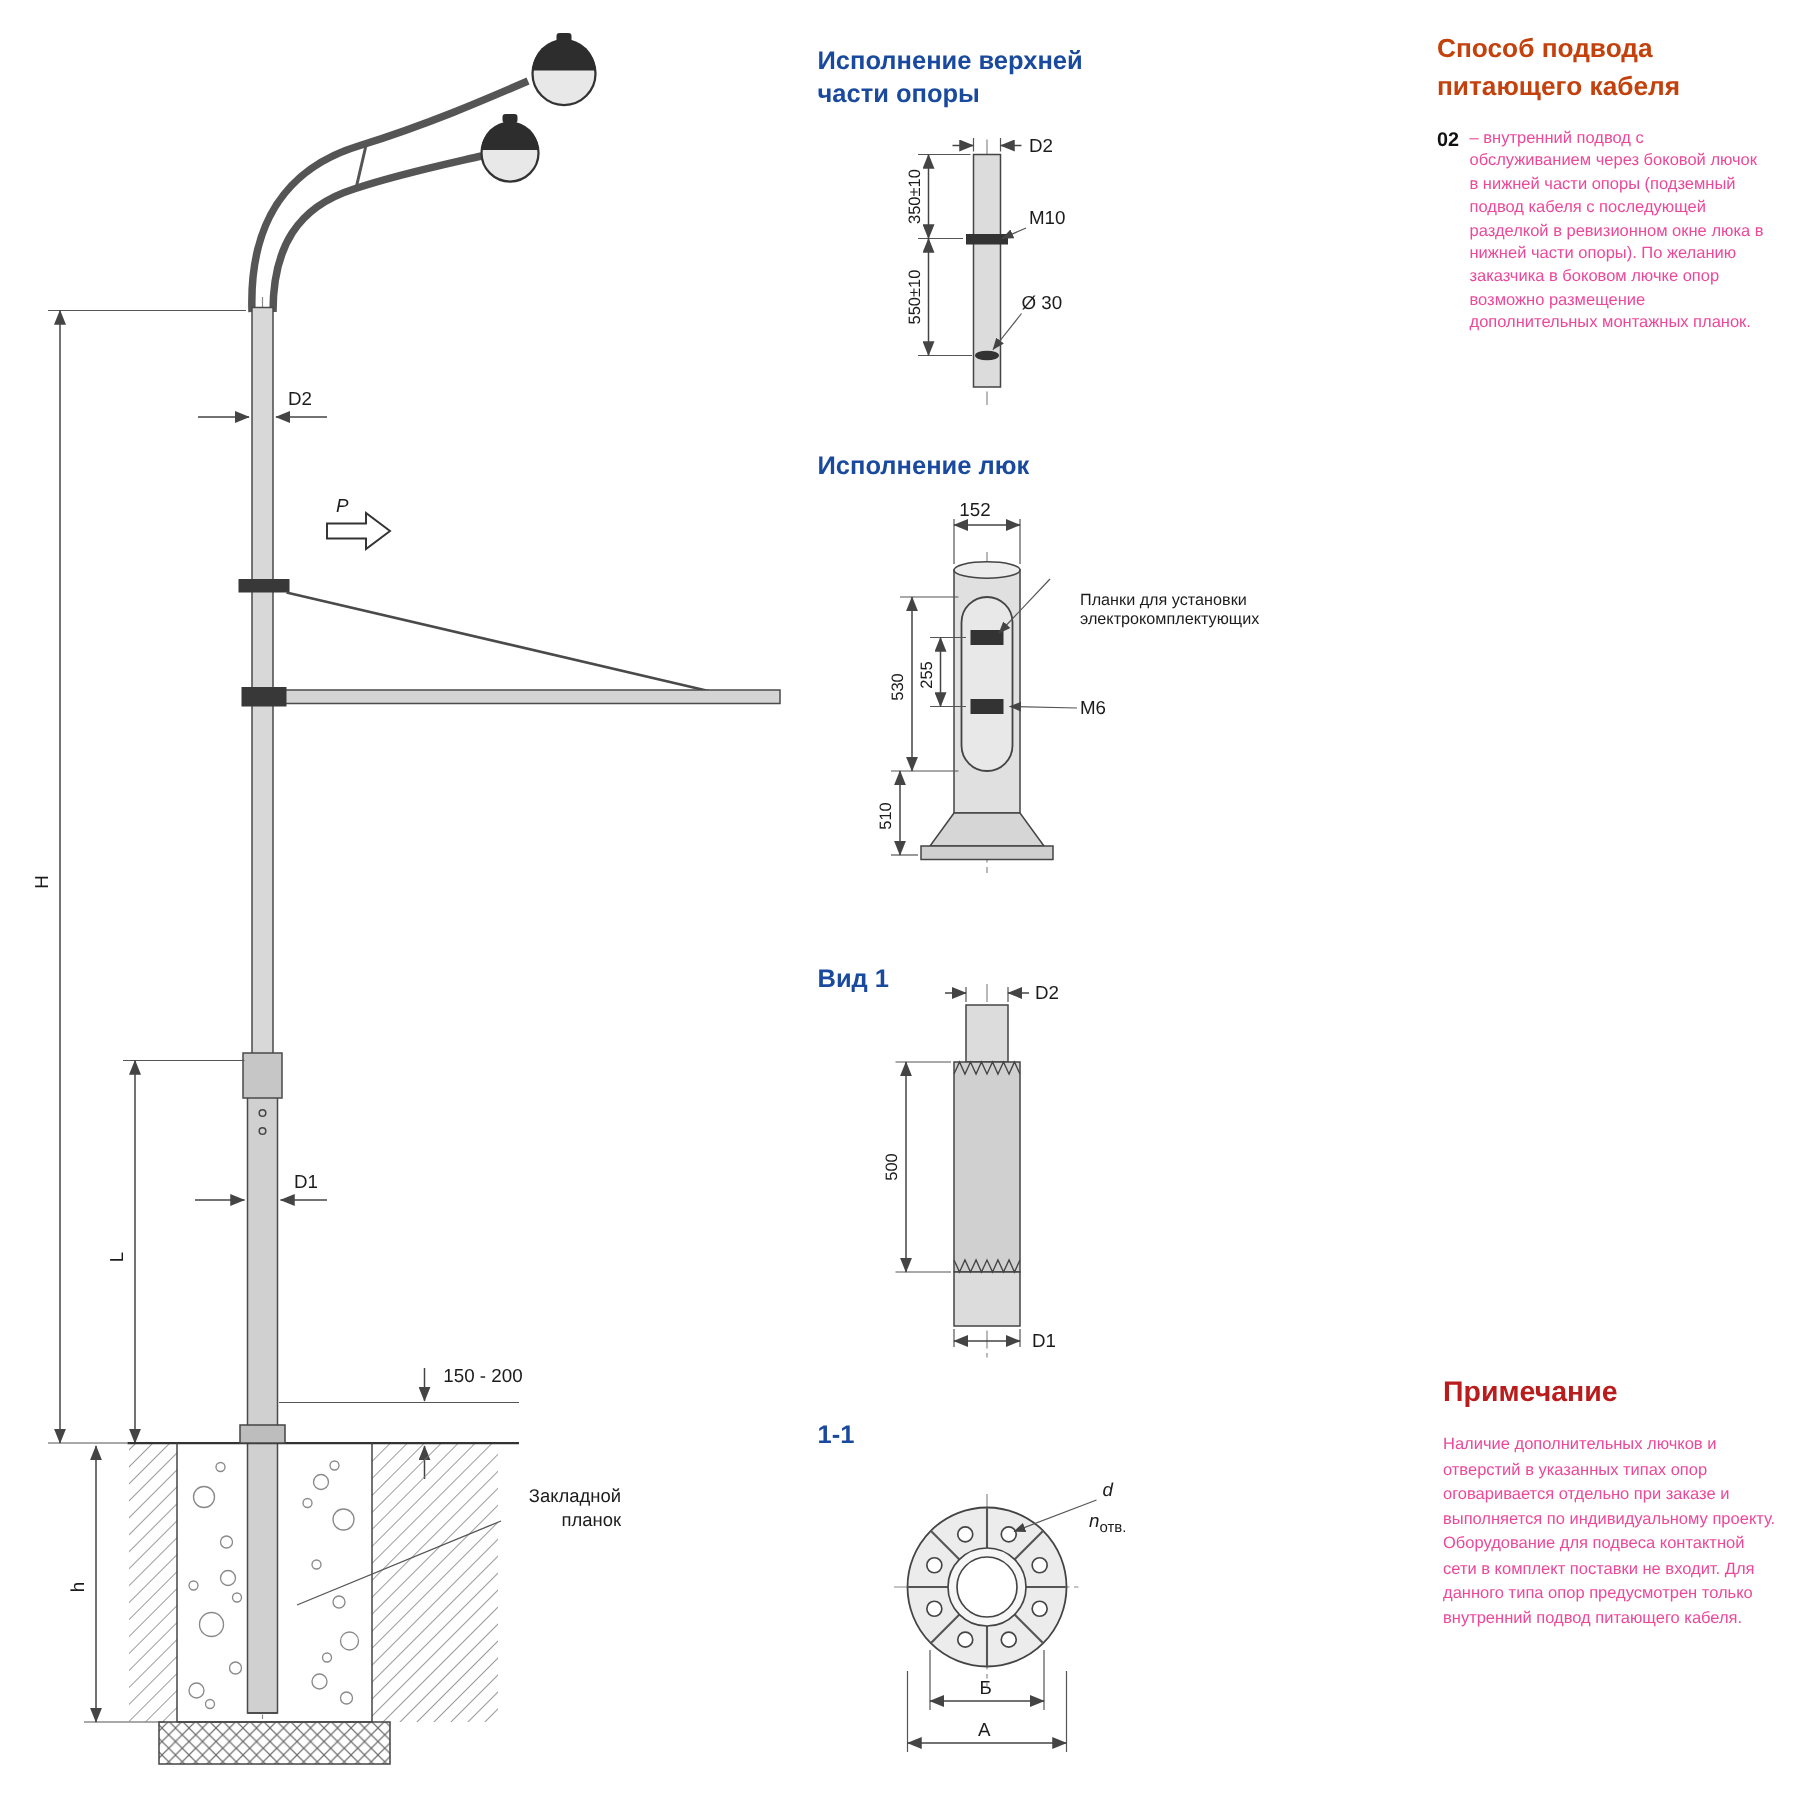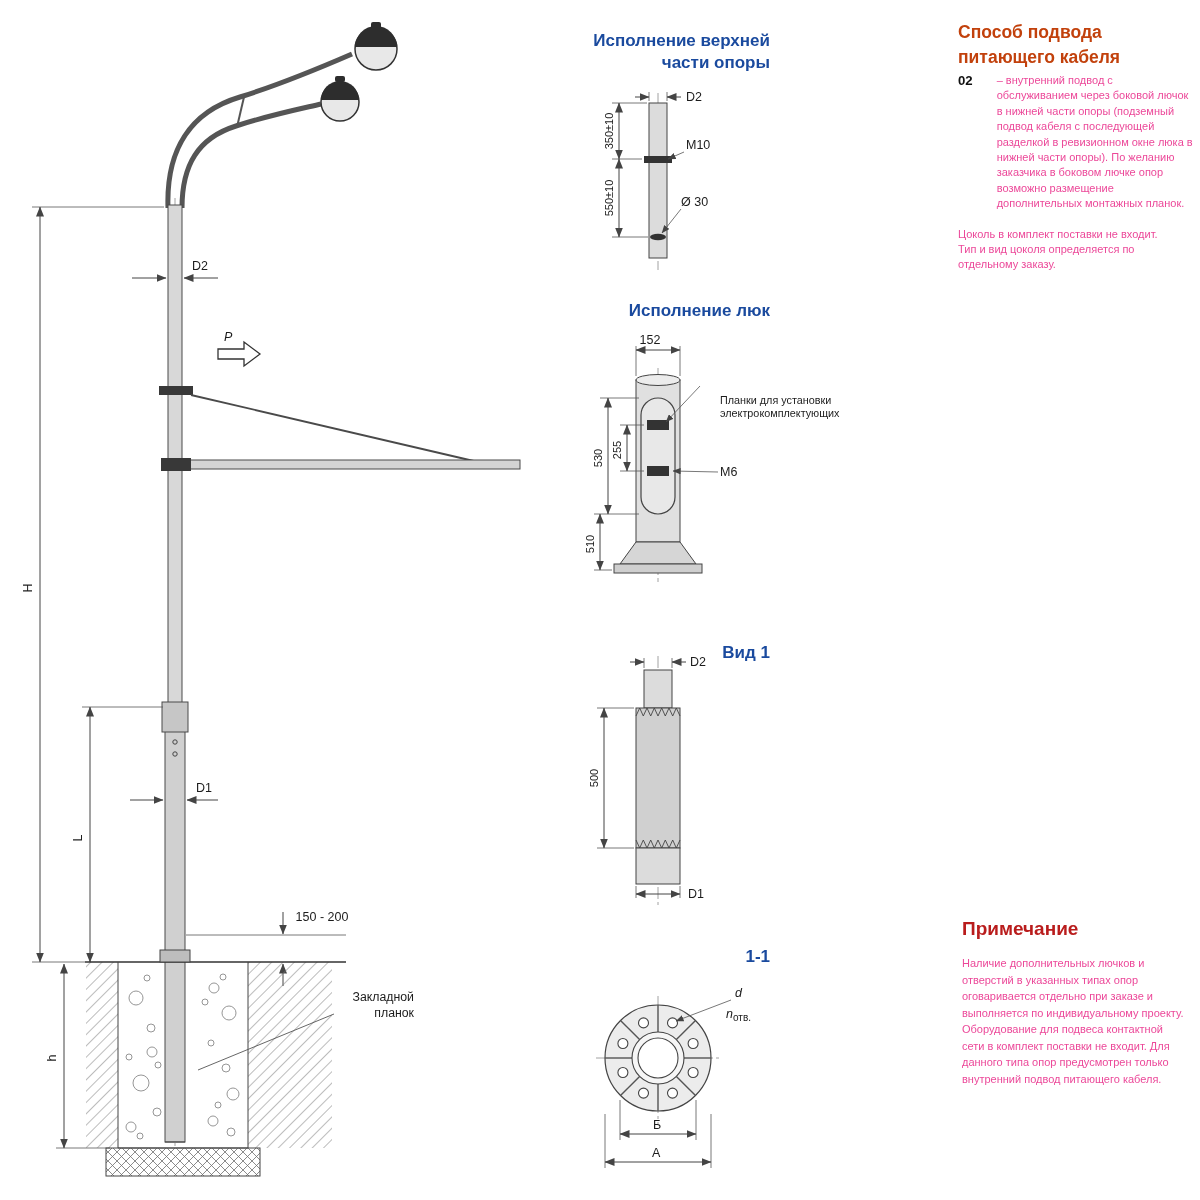--- a/index.html
+++ b/index.html
@@ -1,25 +1,25 @@
 <!DOCTYPE html>
 <html style="--accent-blue: #1a4a9e; --line: #444444; --text: #1c1c1c;"><head>
 <meta charset="utf-8">
 <style>
   * { margin:0; padding:0; box-sizing:border-box; }
   html,body { background:#ffffff; }
   body { font-family:"Liberation Sans", sans-serif; width:1200px; height:1200px; position:relative; }
   .page { position:relative; width:1200px; height:1200px; background:#fff; overflow:hidden; }
   .abs { position:absolute; }
   .detail-title { color:var(--accent-blue,#1a4a9e); font-weight:bold; font-size:17px;
-                  text-align:right; white-space:pre-line; line-height:1.3; }
+                  text-align:left; white-space:pre-line; line-height:1.3; }
   .callout { font-size:10.8px; color:#1c1c1c; white-space:pre-line; line-height:1.25; }
   .embedded-label { font-size:12.3px; color:#1c1c1c; white-space:pre-line; line-height:1.3; text-align:right; }
   .col-title { font-size:17.5px; font-weight:bold; color:#c2410c; line-height:1.4; }
-  .item02 { display:flex; gap:24px; margin-top:4px; }
+  .item02 { display:flex; gap:7px; margin-top:16px; }
   .item02 .num { font-weight:bold; font-size:13.2px; color:#111; flex:0 0 auto; }
   .txt { font-size:11px; color:#ec4899; line-height:1.4; }
   .para { margin-top:15px; }
   .note-title { font-size:19px; font-weight:bold; color:#b91c1c; }
   svg text { font-family:"Liberation Sans", sans-serif; fill:#1c1c1c; }
   .lbl { font-size:12.5px; }
   .lbl-sm { font-size:11px; }
   .lbl-it { font-style:italic; }
   .dim { stroke:#444; stroke-width:1; fill:none; }
   .ext { stroke:#555; stroke-width:0.8; fill:none; }
@@ -291,21 +291,20 @@
 
   <div class="abs embedded-label" style="left:336px; top:990px; width:78px;">Закладной
 планок</div>
 
   <div class="abs" style="left:958px; top:20px; width:235px;">
     <div class="col-title" style="width:205px;">Способ подвода питающего кабеля</div>
     <div class="item02">
       <span class="num">02</span>
       <span class="txt" style="width:198px;">– внутренний подвод с обслуживанием через боковой лючок в нижней части опоры (подземный подвод кабеля с последующей разделкой в ревизионном окне люка в нижней части опоры). По желанию заказчика в боковом лючке опор возможно размещение дополнительных монтажных планок.</span>
     </div>
-    <div class="txt para" style="width:220px;">Цоколь в комплект поставки не входит. Тип и вид цоколя определяется по отдельному заказу.</div>
   </div>
 
   <div class="abs" style="left:962px; top:918px; width:228px;">
     <div class="note-title">Примечание</div>
     <div class="txt para" style="width:222px; line-height:1.5;">Наличие дополнительных лючков и отверстий в указанных типах опор оговаривается отдельно при заказе и выполняется по индивидуальному проекту. Оборудование для подвеса контактной сети в комплект поставки не входит. Для данного типа опор предусмотрен только внутренний подвод питающего кабеля.</div>
   </div>
 
 </div>
 
 </body></html>

